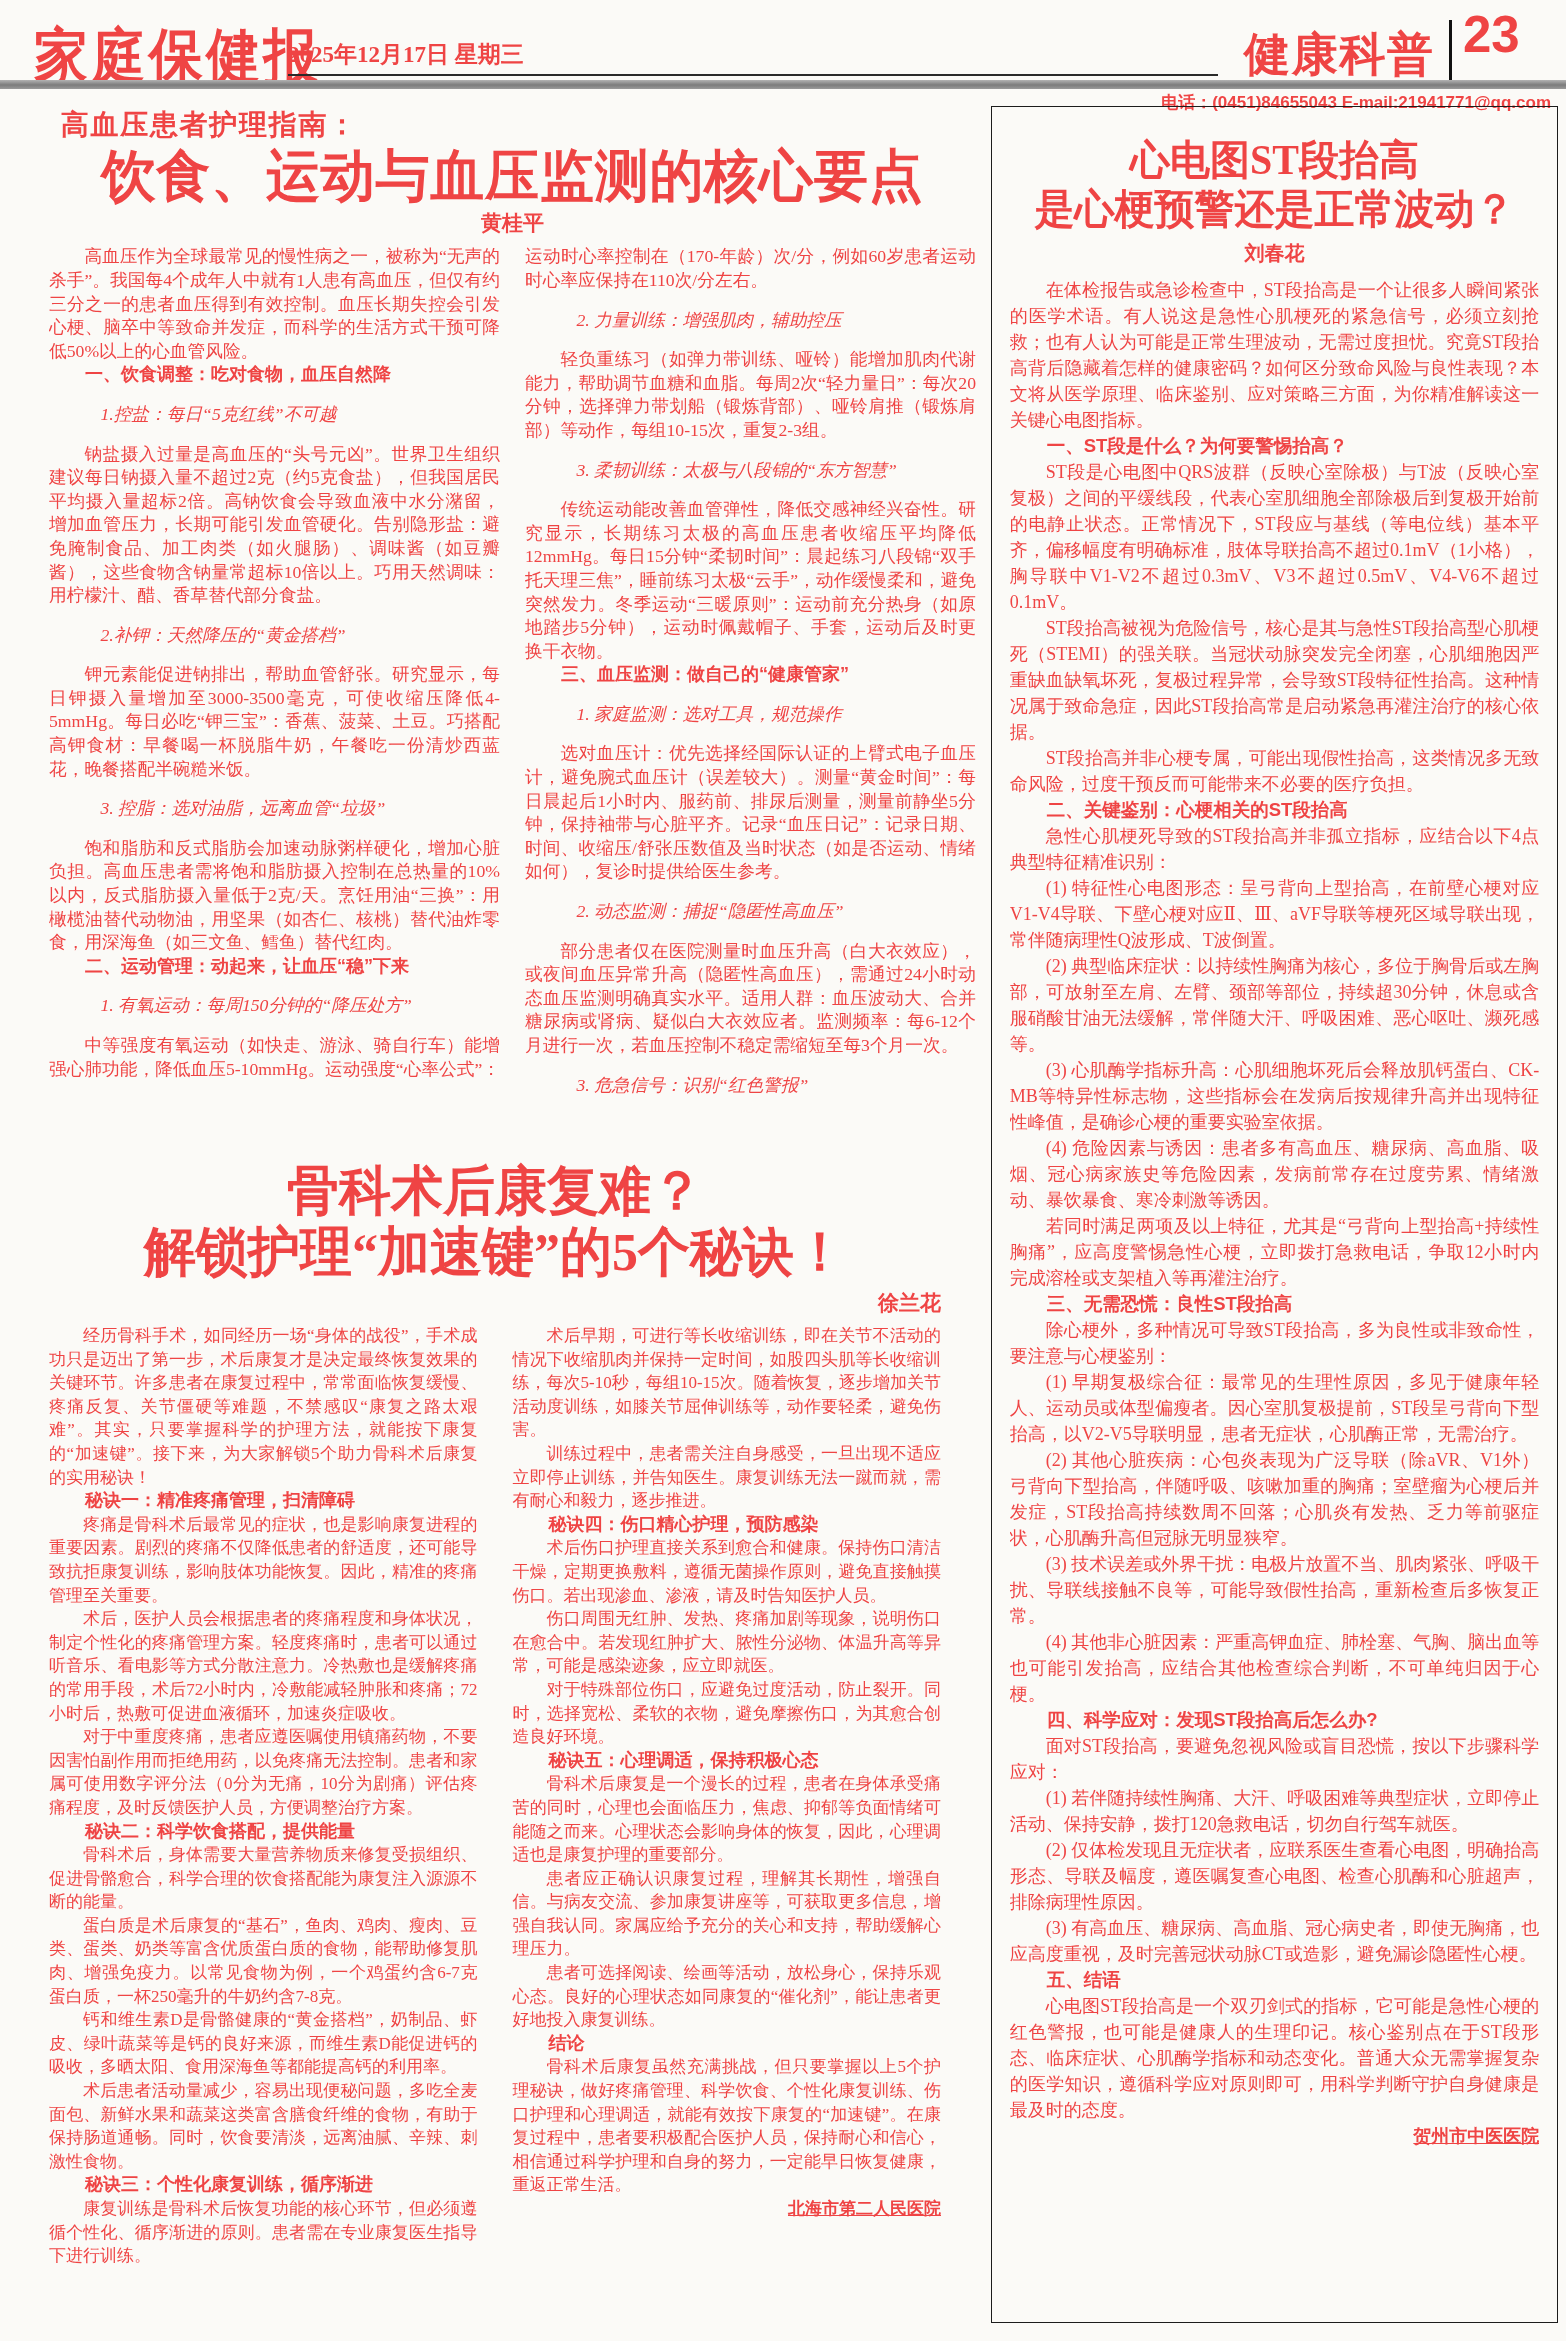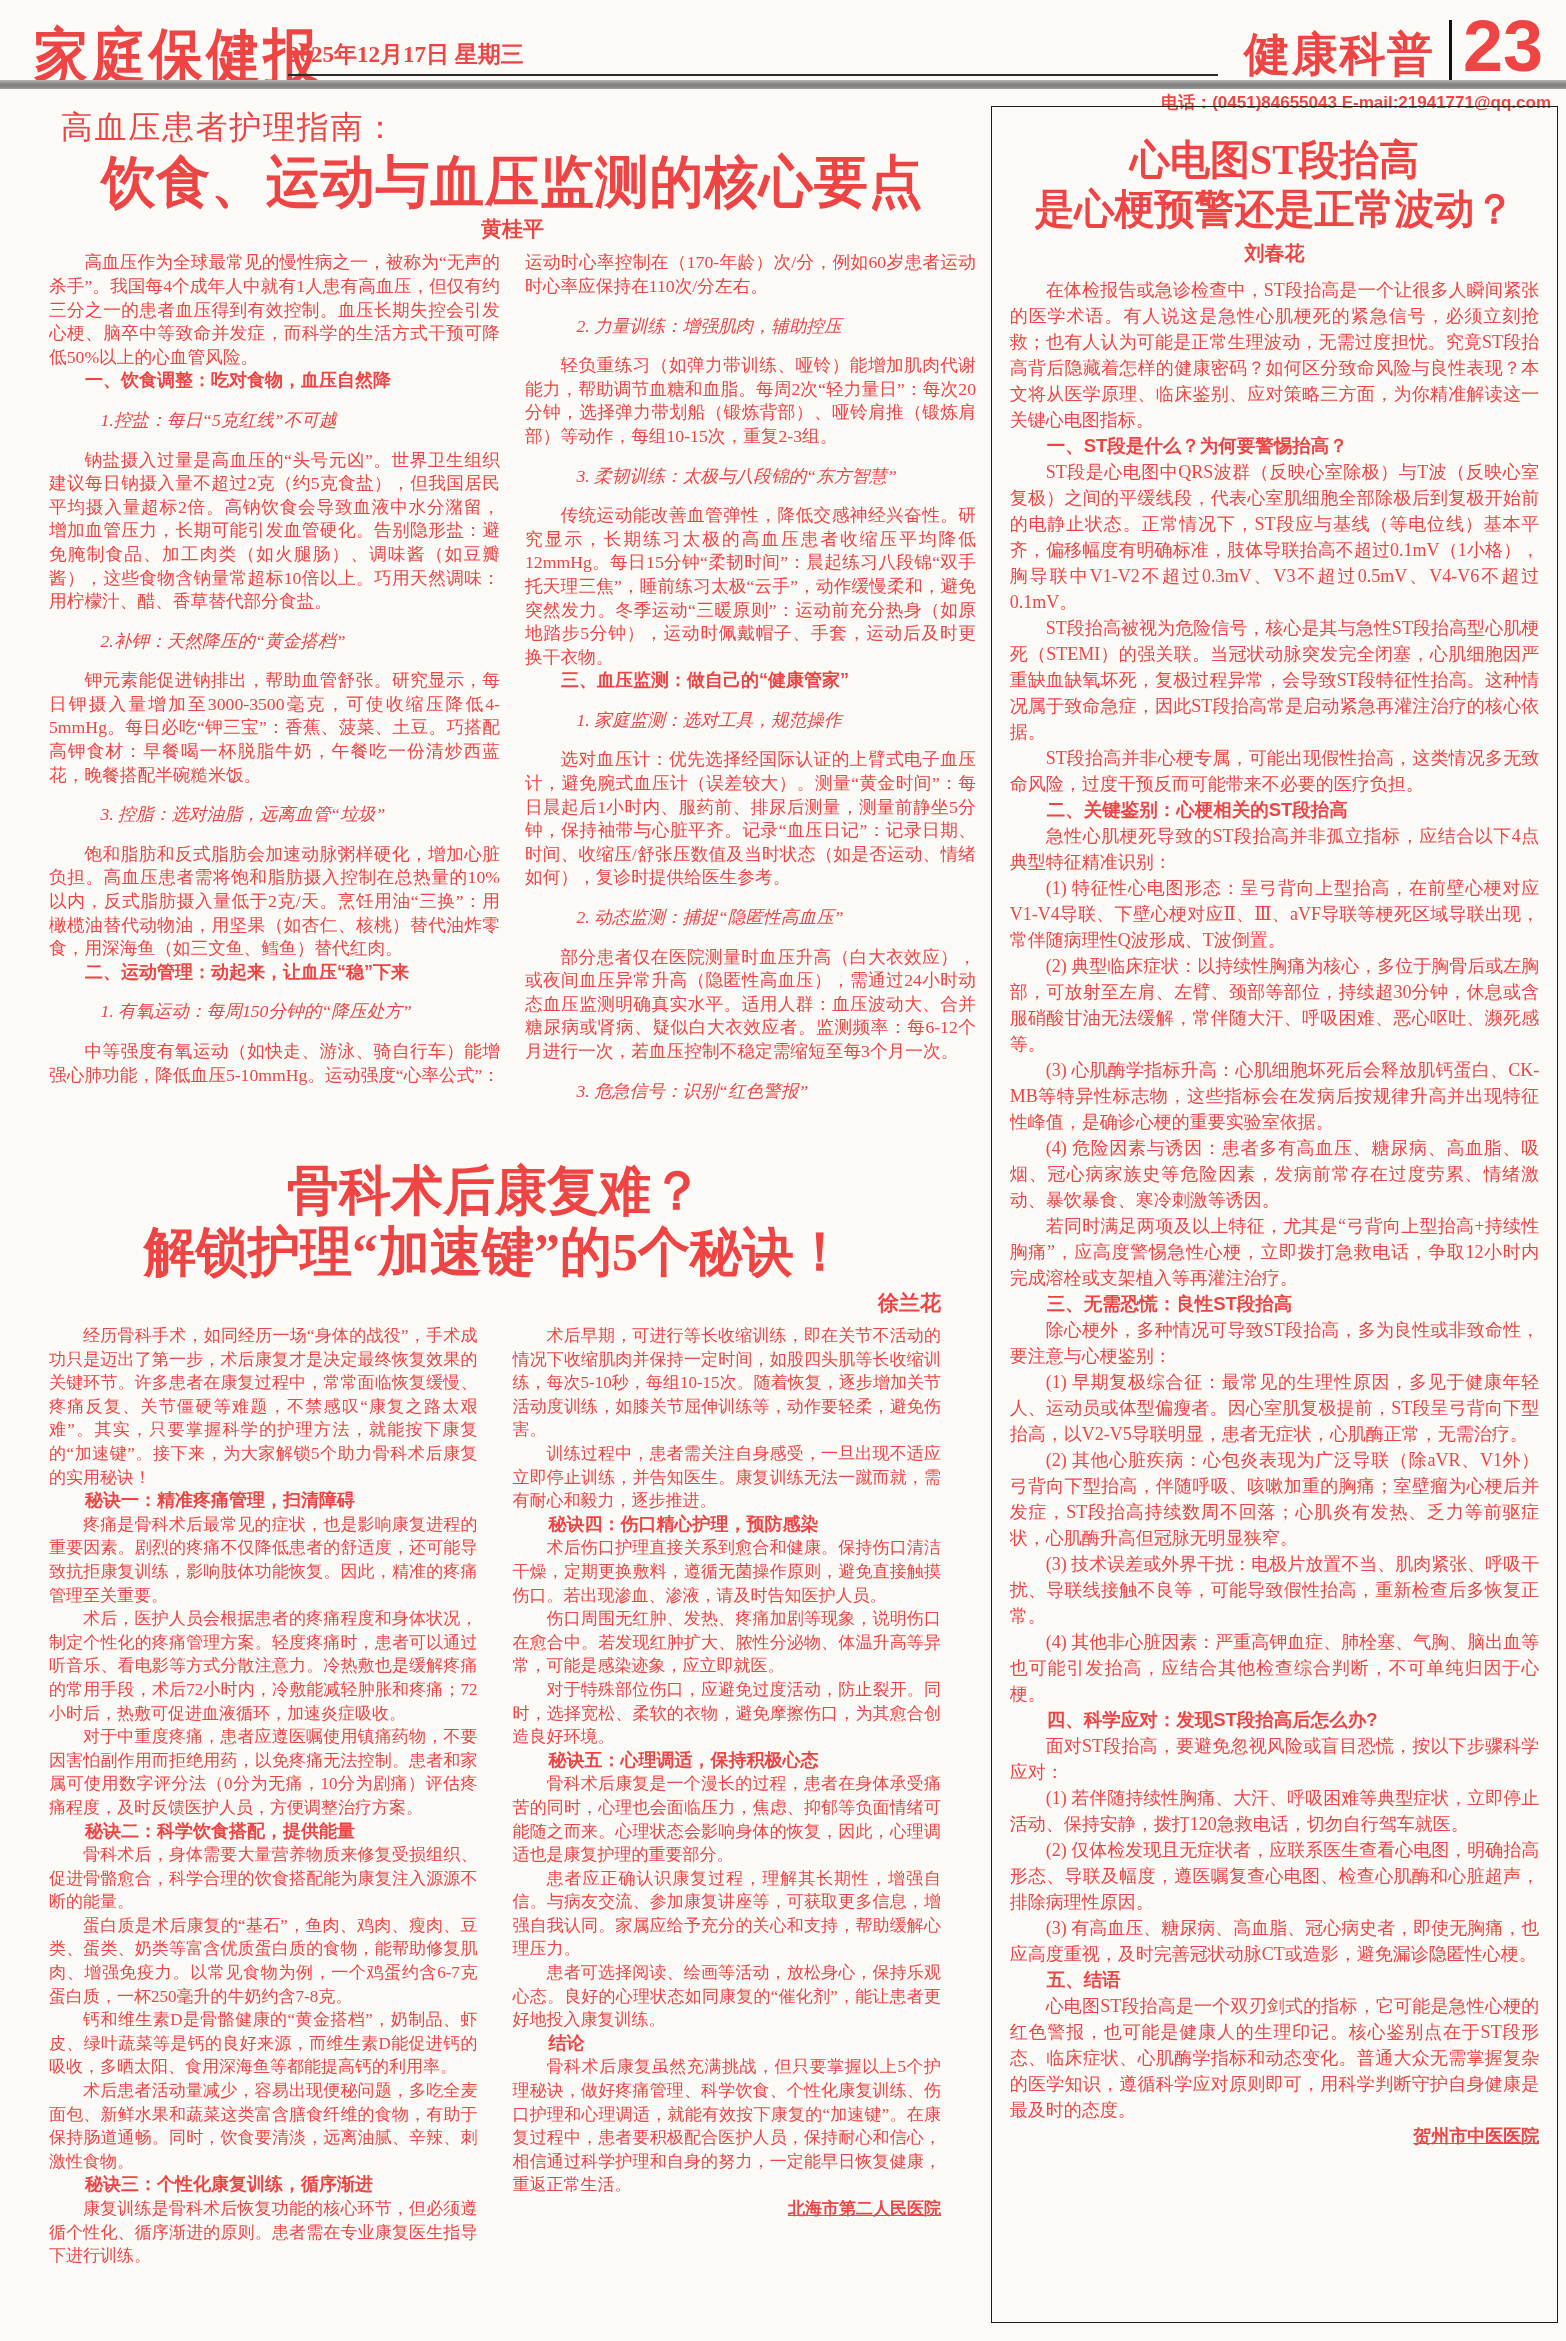--- a/index.html
+++ b/index.html
@@ -6,38 +6,38 @@
   .page{position:relative;width:1566px;height:2342px;background:#fbfaf7;color:#ef4444;
         font-family:"Liberation Serif","DejaVu Serif",serif;overflow:hidden;margin:0 auto;}
 
   
   .paper-name{position:absolute;left:34px;top:17px;font-size:54px;font-weight:900;
               letter-spacing:3.4px;transform:scaleY(1.12);transform-origin:top left;}
   .m-date{position:absolute;left:288px;top:39px;font-size:23px;font-weight:bold;}
   .date-rule{position:absolute;left:288px;top:74px;width:930px;height:1.7px;background:#2a2a2a;}
   .section-name{position:absolute;left:1244px;top:23.6px;font-size:46px;font-weight:900;letter-spacing:1.7px;}
   .mast-vdiv{position:absolute;left:1449px;top:20px;width:2.5px;height:64px;background:#111;}
-  .page-no{position:absolute;left:1463px;top:5px;font-size:72px;font-weight:bold;
+  .page-no{position:absolute;left:1463px;top:5px;font-size:51px;font-weight:bold;
            font-family:"Liberation Sans","DejaVu Sans",sans-serif;}
   .gray-bar{position:absolute;left:0;top:80px;width:1566px;height:9.3px;
             background:linear-gradient(to bottom,#b3b3b3,#7c7c7c 55%,#9a9a9a);}
   .contact{position:absolute;right:15px;top:91px;font-size:17px;font-weight:bold;
            font-family:"Liberation Sans","DejaVu Sans",sans-serif;}
 
   
   .para{margin:0;text-indent:2em;text-align:justify;}
   .headline{margin:0;text-indent:2em;font-family:Liberation Sans, sans-serif;
             font-weight:bold;}
   .subhead{margin:16px;text-indent:2em;font-weight:normal;font-style:italic;}
   .sig{margin:0;text-align:right;font-weight:bold;
        font-family:"Liberation Sans","DejaVu Sans",sans-serif;text-decoration:underline;}
 
   
   .art1{position:absolute;left:49px;top:106px;width:927px;}
-  .art1 .kicker{margin:0 0 1.7px 11.8px;font-size:32px;font-weight:normal;letter-spacing:1.7px;}
+  .art1 .kicker{margin:0 0 1.7px 11.8px;font-size:28px;font-weight:bold;letter-spacing:1.7px;}
   .art1 .title{margin:0;font-size:54px;font-weight:900;text-align:center;line-height:1.08;
                letter-spacing:0.8px;transform:scaleY(1.04);transform-origin:top center;}
   .art1 .author{margin:5px 0 8.4px;text-align:center;font-size:21px;font-weight:bold;}
   .art1-body{height:877px;column-count:2;column-gap:25px;column-fill:auto;
              font-size:17.7px;line-height:23.6px;overflow:hidden;}
   .art1-body .headline{font-size:18px;}
 
   
   .art2{position:absolute;left:49px;top:1161px;width:892px;}
   .art2 .title{margin:0;font-size:52px;font-weight:900;text-align:center;line-height:1.17;

